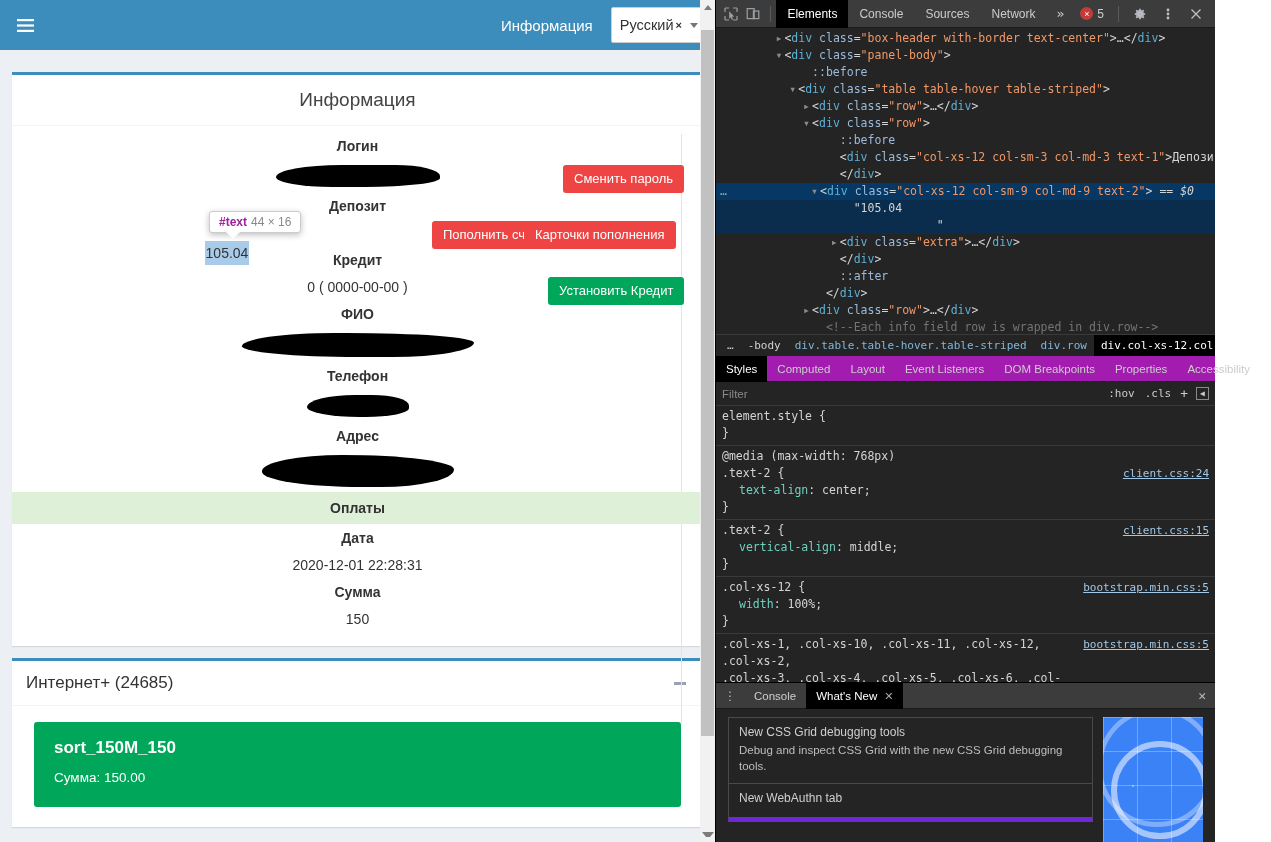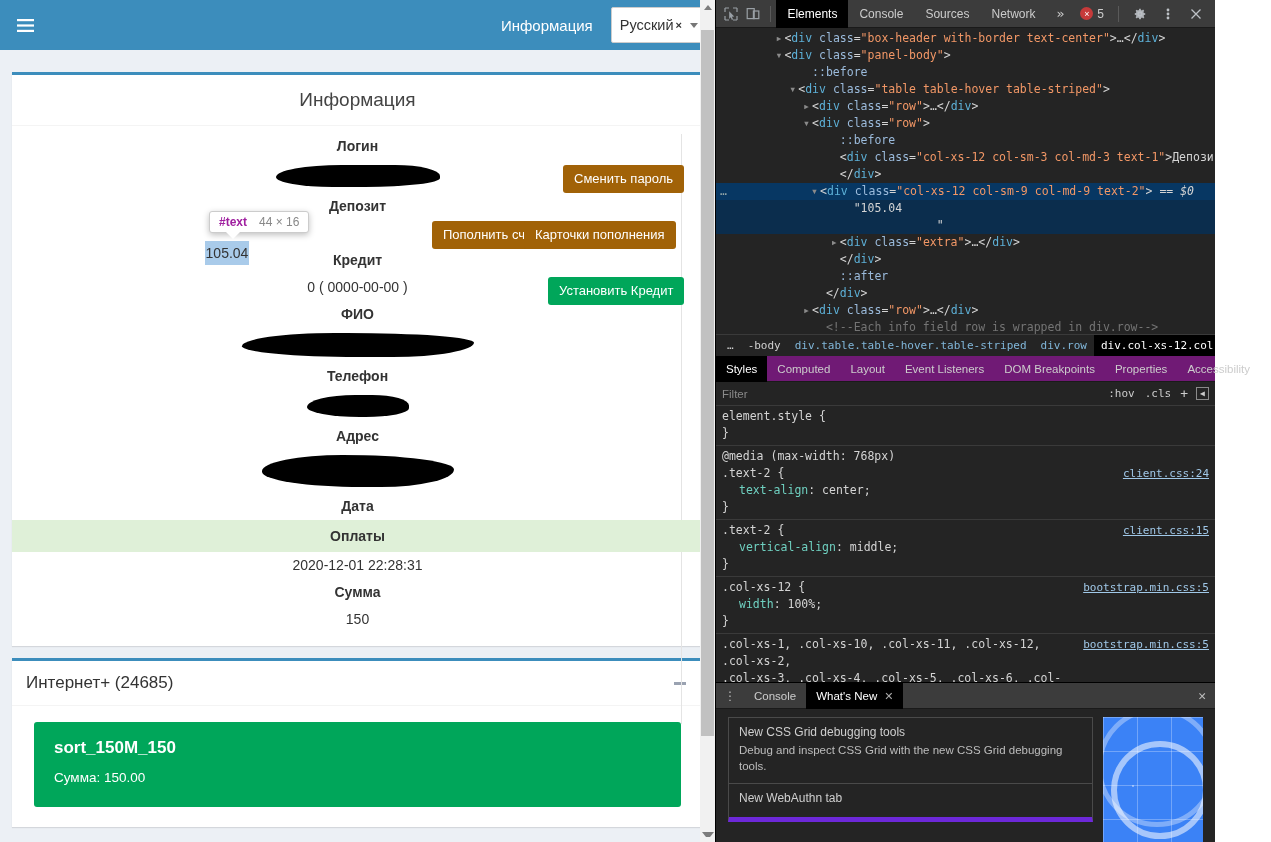--- a/index.html
+++ b/index.html
@@ -59,33 +59,33 @@
     position: absolute; left: 669px; width: 1px; background: #e4e4e4;
   }
 
   .redact { display: block; margin: 0 auto; background: #000; }
 
   .btn {
     position: absolute; border: none; border-radius: 3px; color: #fff;
     font-size: 13px; padding: 6px 11px; cursor: pointer; white-space: nowrap;
     font-family: "Liberation Sans", sans-serif; line-height: 1.2;
   }
-  .btn-blue { background: #a16207; text-align: right; }
+  .btn-blue { background: #ef4444; text-align: right; }
   .btn-green { background: #00a65a; }
 
   
   .hl-text {
     position: absolute; left: 205px; top: 241px; width: 44px; height: 24px;
     background: rgba(111,168,220,.60); color: #333; font-size: 14px;
     text-align: center; line-height: 24px;
   }
   .tooltip {
     position: absolute; left: 209px; top: 211px; background: #fff;
     border: 1px solid #ccc; border-radius: 3px; box-shadow: 0 2px 6px rgba(0,0,0,.25);
-    padding: 3px 9px; display: flex; align-items: baseline; gap: 12px; z-index: 20;
+    padding: 3px 9px; display: flex; align-items: baseline; gap: 4px; z-index: 20;
   }
   .tooltip .tt-tag { color: #a020a0; font-weight: bold; font-size: 12px; }
   .tooltip .tt-dim { color: #888; font-size: 12px; }
   .tooltip:after {
     content: ""; position: absolute; left: 16px; bottom: -7px;
     border-left: 7px solid transparent; border-right: 7px solid transparent;
     border-top: 7px solid #fff;
   }
 
   .box2 { background: #fff; border-top: 3px solid #3c8dbc; margin: 12px 12px 0 12px;
@@ -165,21 +165,21 @@
     height: 22px; background: #242424; border-top: 1px solid #3a3a3a;
     display: flex; align-items: center; font-size: 11px; padding: 0 4px;
     overflow: hidden; flex: none;
   }
   .crumb { padding: 0 7px; color: #80b6d9; white-space: nowrap; cursor: pointer; line-height: 22px; }
   .crumb.plain { color: #d0d0d0; }
   .crumb.active { background: #000; color: #fff; }
 
   
   .sp-tabs {
-    height: 26px; background: #701a75; display: flex; align-items: center;
+    height: 26px; background: #a21caf; display: flex; align-items: center;
     border-bottom: 1px solid #1a1a1a; flex: none;
   }
   .sp-tab {
     font-family: "Liberation Sans", sans-serif; font-size: 11.5px; color: #ccc;
     padding: 0 10px; height: 26px; line-height: 26px; cursor: pointer; white-space: nowrap;
   }
   .sp-tab.active { background: #000; color: #fff; }
   .sp-filter {
     height: 24px; background: #242424; display: flex; align-items: center;
     border-bottom: 1px solid #3a3a3a; padding: 0 6px; flex: none;
@@ -303,22 +303,22 @@
           <div class="rw val">
             <span class="redact" style="width:102px;height:22px;border-radius:50% 38% 45% 55%/58% 50% 42% 48%;"></span>
           </div>
 
           <div class="rw hdr">Адрес</div>
           <div class="rw val">
             <span class="redact" style="width:192px;height:32px;border-radius:42% 58% 38% 52%/50% 45% 55% 48%;"></span>
           </div>
 
 
+          <div class="rw pay-head">Оплаты</div>
           <div class="rw hdr">Дата</div>
-          <div class="rw pay-head">Оплаты</div>
           <div class="rw val">2020-12-01 22:28:31</div>
           <div class="rw hdr">Сумма</div>
           <div class="rw val">150</div>
 
           <button class="btn btn-blue" style="left:551px;top:39px;">Сменить пароль</button>
           <button class="btn btn-blue" style="left:420px;top:95px;">Пополнить счет</button>
           <button class="btn btn-blue" style="left:512px;top:95px;">Карточки пополнения</button>
           <button class="btn btn-green" style="left:536px;top:151px;">Установить Кредит</button>
         </div>
       </div>

